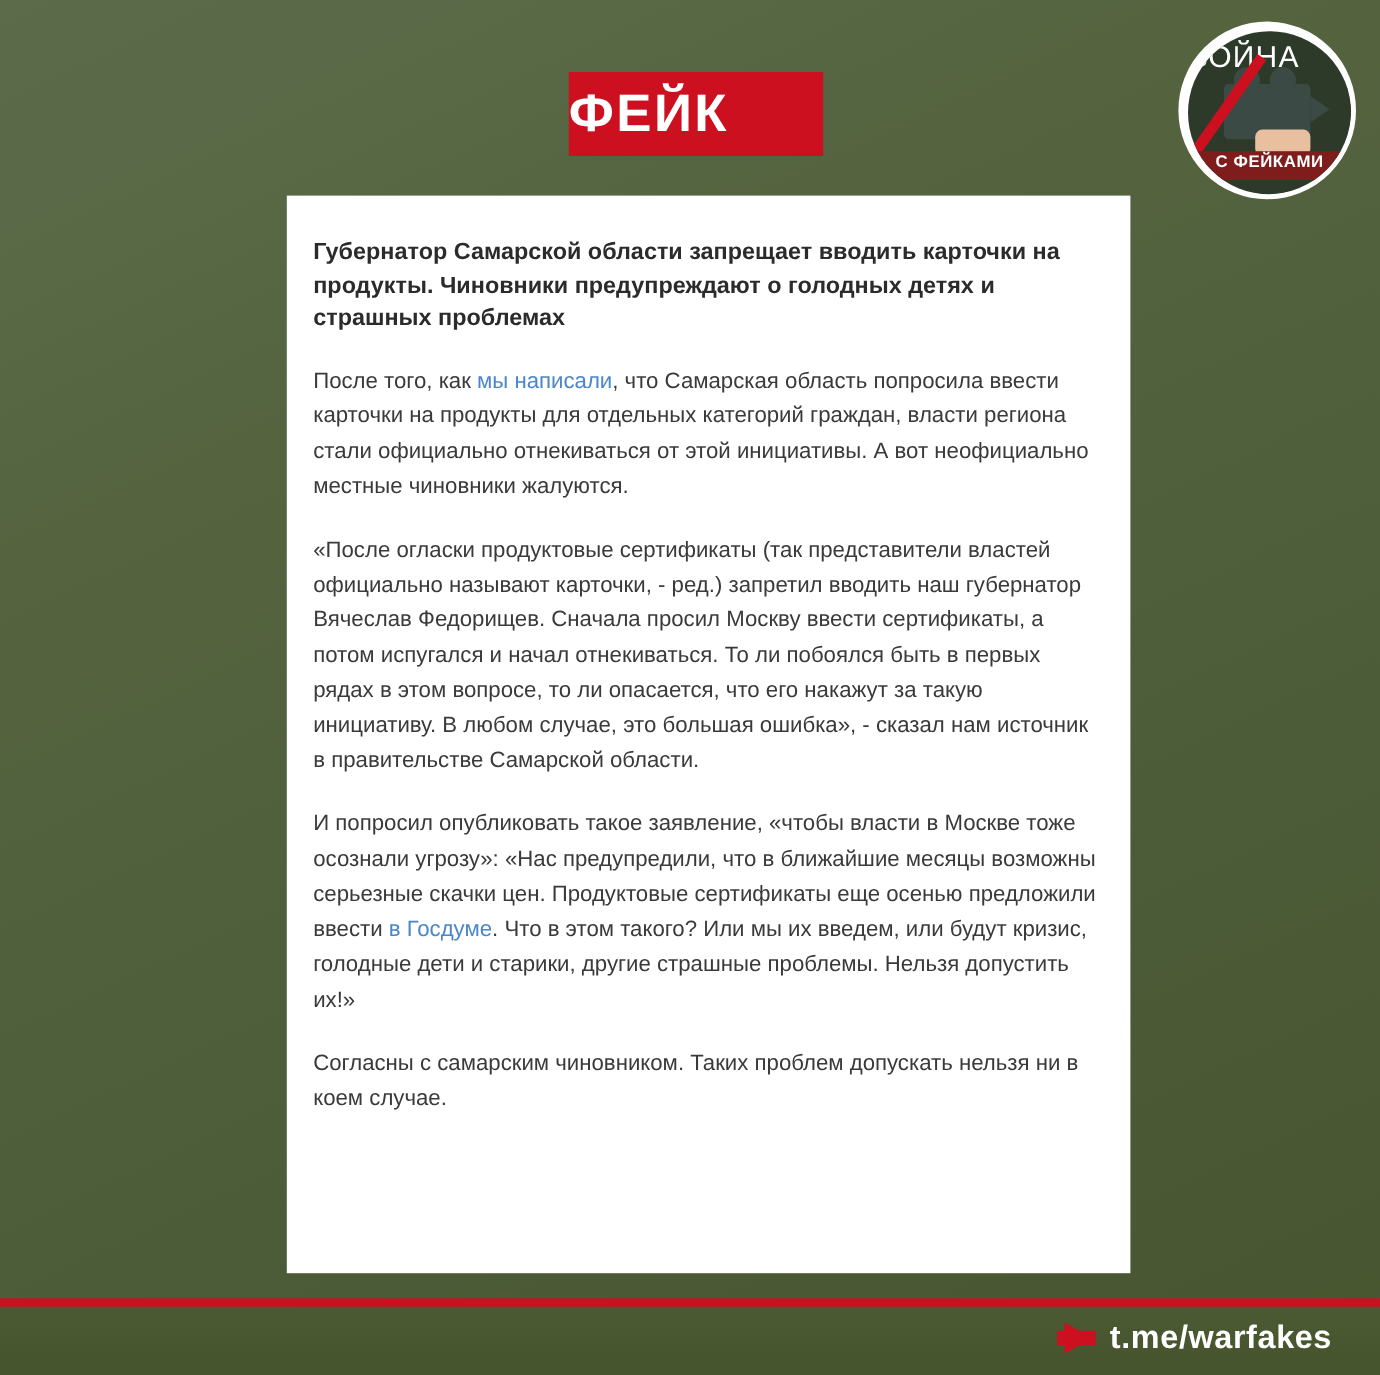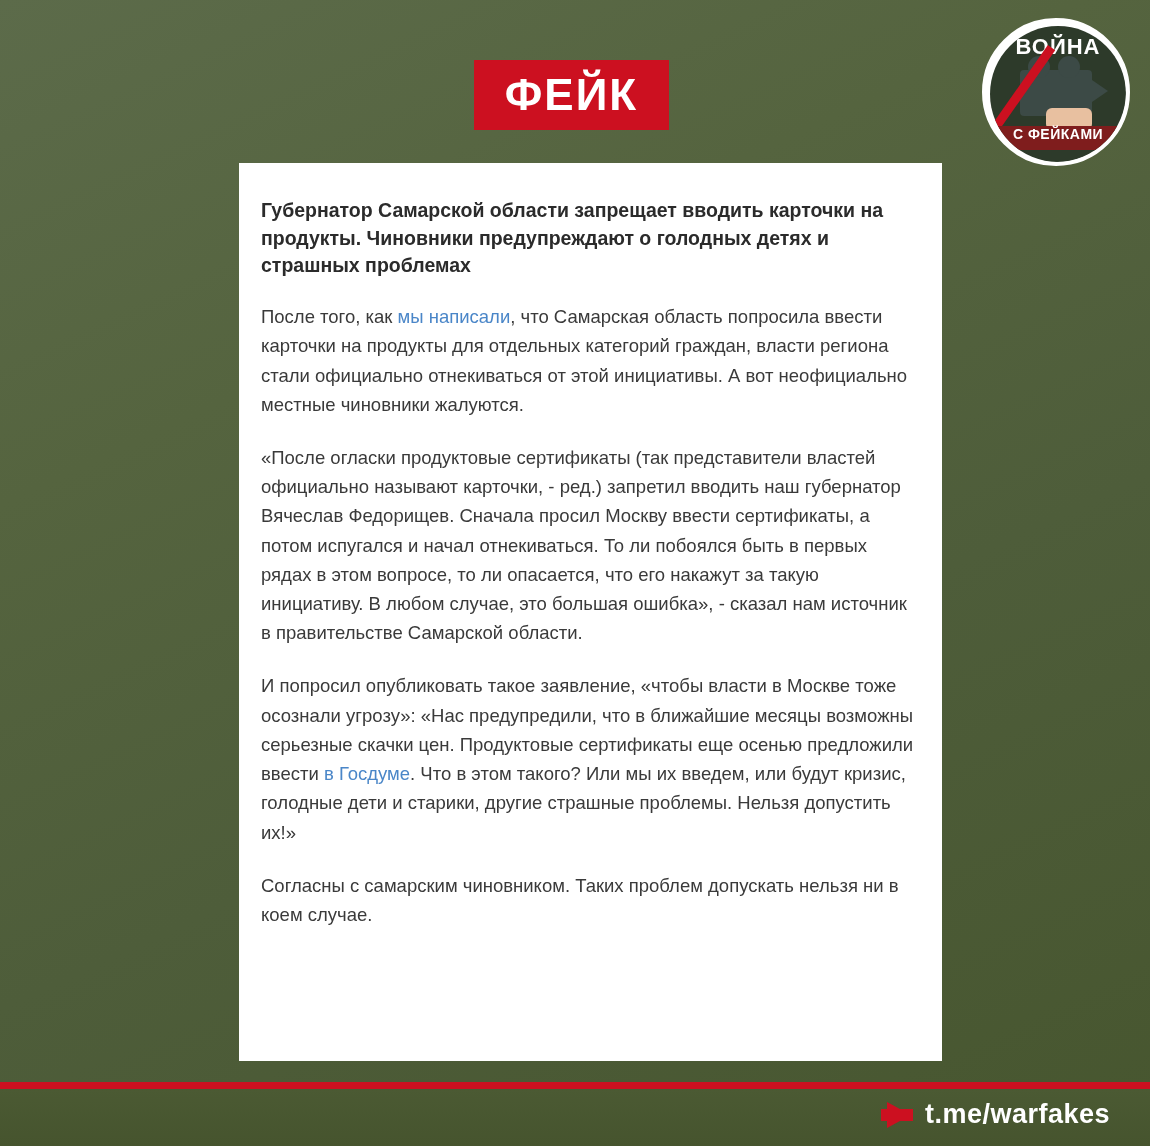--- a/index.html
+++ b/index.html
@@ -17,26 +17,26 @@
     width: 1150px;
     height: 1146px;
     background: linear-gradient(155deg, #5c6b4a 0%, #55643f 30%, #4e5d3a 60%, #47562f 100%);
     overflow: hidden;
   }
   
   .fake-badge {
     position: absolute;
     left: 474px;
     top: 60px;
-    width: 195px;
+    width: 212px;
     height: 70px;
     background: #cc1020;
     display: flex;
     align-items: center;
-    justify-content: center;
+    justify-content: flex-start;
   }
   .fake-badge span {
     color: #ffffff;
     font-size: 44px;
     font-weight: bold;
     letter-spacing: 2px;
     font-family: "Liberation Sans", sans-serif;
   }
   
   .logo {
@@ -59,24 +59,23 @@
     height: 136px;
     border-radius: 50%;
     background: #2d3a2a;
     overflow: hidden;
   }
   .logo-top-text {
     position: absolute;
     top: 8px;
     left: 0;
     width: 100%;
-    text-align: center;
-    color: #ffffff;
-    font-size: 22px;
-    font-weight: bold;
+    color: #ffffff;
+    font-size: 25px;
+    font-weight: normal;
     letter-spacing: 1px;
   }
   .logo-cam {
     position: absolute;
     left: 30px;
     top: 44px;
     width: 72px;
     height: 46px;
     background: #3c4a46;
     border-radius: 4px;

